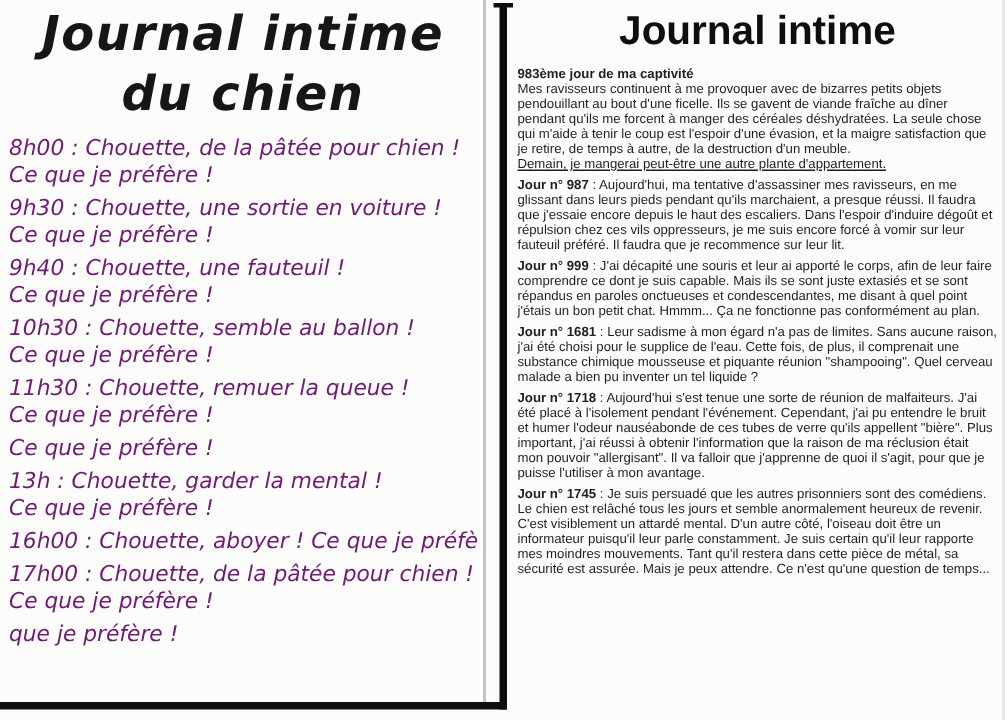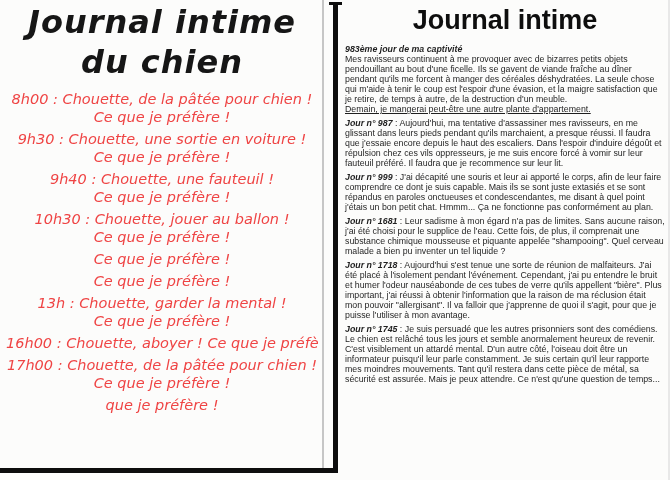--- a/index.html
+++ b/index.html
@@ -18,33 +18,33 @@
   .dog-col { position:absolute; left:6px; top:2px; width:312px; }
   .dog-title {
     text-align:center; font-family:"DejaVu Sans", sans-serif;
     font-weight:bold; font-style:italic;
     font-size:32px; line-height:40px; color:#161616; letter-spacing:1px;
   }
   .dog-entries { margin-top:8px; }
   .dog-entry { margin-bottom:4px; }
   .dog-entry .line {
     font-family:"DejaVu Sans", sans-serif; font-style:italic;
-    font-size:14.5px; line-height:18px; color:#ef4444;
-    white-space:nowrap; overflow:hidden;text-align:center;
+    font-size:14.5px; line-height:18px; color:#701a75;
+    white-space:nowrap; overflow:hidden;
   }
 
   
   .cat-col { position:absolute; left:345px; top:4px; width:320px; }
   .cat-title {
     text-align:center; font-weight:bold;
     font-size:27px; line-height:33px; color:#0e0e0e;
   }
   .cat-body { margin-top:7px; font-size:8.8px; line-height:10px; color:#1f1f1f; }
   .cat-body p { margin:0 0 4px 0; }
-  .plabel { font-weight:bold;font-style:italic; }
+  .plabel { font-weight:bold; }
   .plabel.block { display:block; }
   .pline2 { display:block;text-decoration:underline; }
 </style>
 </head>
 <body>
 
 <div class="page">
 
   <div class="dog-col">
     <div class="dog-title">
@@ -58,24 +58,25 @@
       </div>
       <div class="dog-entry">
         <div class="line">9h30 : Chouette, une sortie en voiture !</div>
         <div class="line">Ce que je préfère !</div>
       </div>
       <div class="dog-entry">
         <div class="line">9h40 : Chouette, une fauteuil !</div>
         <div class="line">Ce que je préfère !</div>
       </div>
       <div class="dog-entry">
-        <div class="line">10h30 : Chouette, jouer au ballon !</div>
+        <div class="line">10h30 : Chouette, semble au ballon !</div>
         <div class="line">Ce que je préfère !</div>
       </div>
       <div class="dog-entry">
+        <div class="line">11h30 : Chouette, remuer la queue !</div>
         <div class="line">Ce que je préfère !</div>
       </div>
       <div class="dog-entry">
         <div class="line">Ce que je préfère !</div>
       </div>
       <div class="dog-entry">
         <div class="line">13h : Chouette, garder la mental !</div>
         <div class="line">Ce que je préfère !</div>
       </div>
       <div class="dog-entry">
@@ -97,19 +98,19 @@
   <div class="dog-bottom-border"></div>
 
   <div class="cat-col">
     <div class="cat-title">
       <div>Journal intime</div>
     </div>
     <div class="cat-body">
       <p><span class="plabel block">983ème jour de ma captivité</span><span>Mes ravisseurs continuent à me provoquer avec de bizarres petits objets pendouillant au bout d'une ficelle. Ils se gavent de viande fraîche au dîner pendant qu'ils me forcent à manger des céréales déshydratées. La seule chose qui m'aide à tenir le coup est l'espoir d'une évasion, et la maigre satisfaction que je retire, de temps à autre, de la destruction d'un meuble.</span><span class="pline2">Demain, je mangerai peut-être une autre plante d'appartement.</span></p>
       <p><span class="plabel">Jour n° 987</span><span> : Aujourd'hui, ma tentative d'assassiner mes ravisseurs, en me glissant dans leurs pieds pendant qu'ils marchaient, a presque réussi. Il faudra que j'essaie encore depuis le haut des escaliers. Dans l'espoir d'induire dégoût et répulsion chez ces vils oppresseurs, je me suis encore forcé à vomir sur leur fauteuil préféré. Il faudra que je recommence sur leur lit.</span></p>
       <p><span class="plabel">Jour n° 999</span><span> : J'ai décapité une souris et leur ai apporté le corps, afin de leur faire comprendre ce dont je suis capable. Mais ils se sont juste extasiés et se sont répandus en paroles onctueuses et condescendantes, me disant à quel point j'étais un bon petit chat. Hmmm... Ça ne fonctionne pas conformément au plan.</span></p>
-      <p><span class="plabel">Jour n° 1681</span><span> : Leur sadisme à mon égard n'a pas de limites. Sans aucune raison, j'ai été choisi pour le supplice de l'eau. Cette fois, de plus, il comprenait une substance chimique mousseuse et piquante appelée "shampooing". Quel cerveau malade a bien pu inventer un tel liquide ?</span></p>
+      <p><span class="plabel">Jour n° 1681</span><span> : Leur sadisme à mon égard n'a pas de limites. Sans aucune raison, j'ai été choisi pour le supplice de l'eau. Cette fois, de plus, il comprenait une substance chimique mousseuse et piquante réunion "shampooing". Quel cerveau malade a bien pu inventer un tel liquide ?</span></p>
       <p><span class="plabel">Jour n° 1718</span><span> : Aujourd'hui s'est tenue une sorte de réunion de malfaiteurs. J'ai été placé à l'isolement pendant l'événement. Cependant, j'ai pu entendre le bruit et humer l'odeur nauséabonde de ces tubes de verre qu'ils appellent "bière". Plus important, j'ai réussi à obtenir l'information que la raison de ma réclusion était mon pouvoir "allergisant". Il va falloir que j'apprenne de quoi il s'agit, pour que je puisse l'utiliser à mon avantage.</span></p>
       <p><span class="plabel">Jour n° 1745</span><span> : Je suis persuadé que les autres prisonniers sont des comédiens. Le chien est relâché tous les jours et semble anormalement heureux de revenir. C'est visiblement un attardé mental. D'un autre côté, l'oiseau doit être un informateur puisqu'il leur parle constamment. Je suis certain qu'il leur rapporte mes moindres mouvements. Tant qu'il restera dans cette pièce de métal, sa sécurité est assurée. Mais je peux attendre. Ce n'est qu'une question de temps...</span></p>
     </div>
   </div>
 
 </div>
 
 </body></html>

